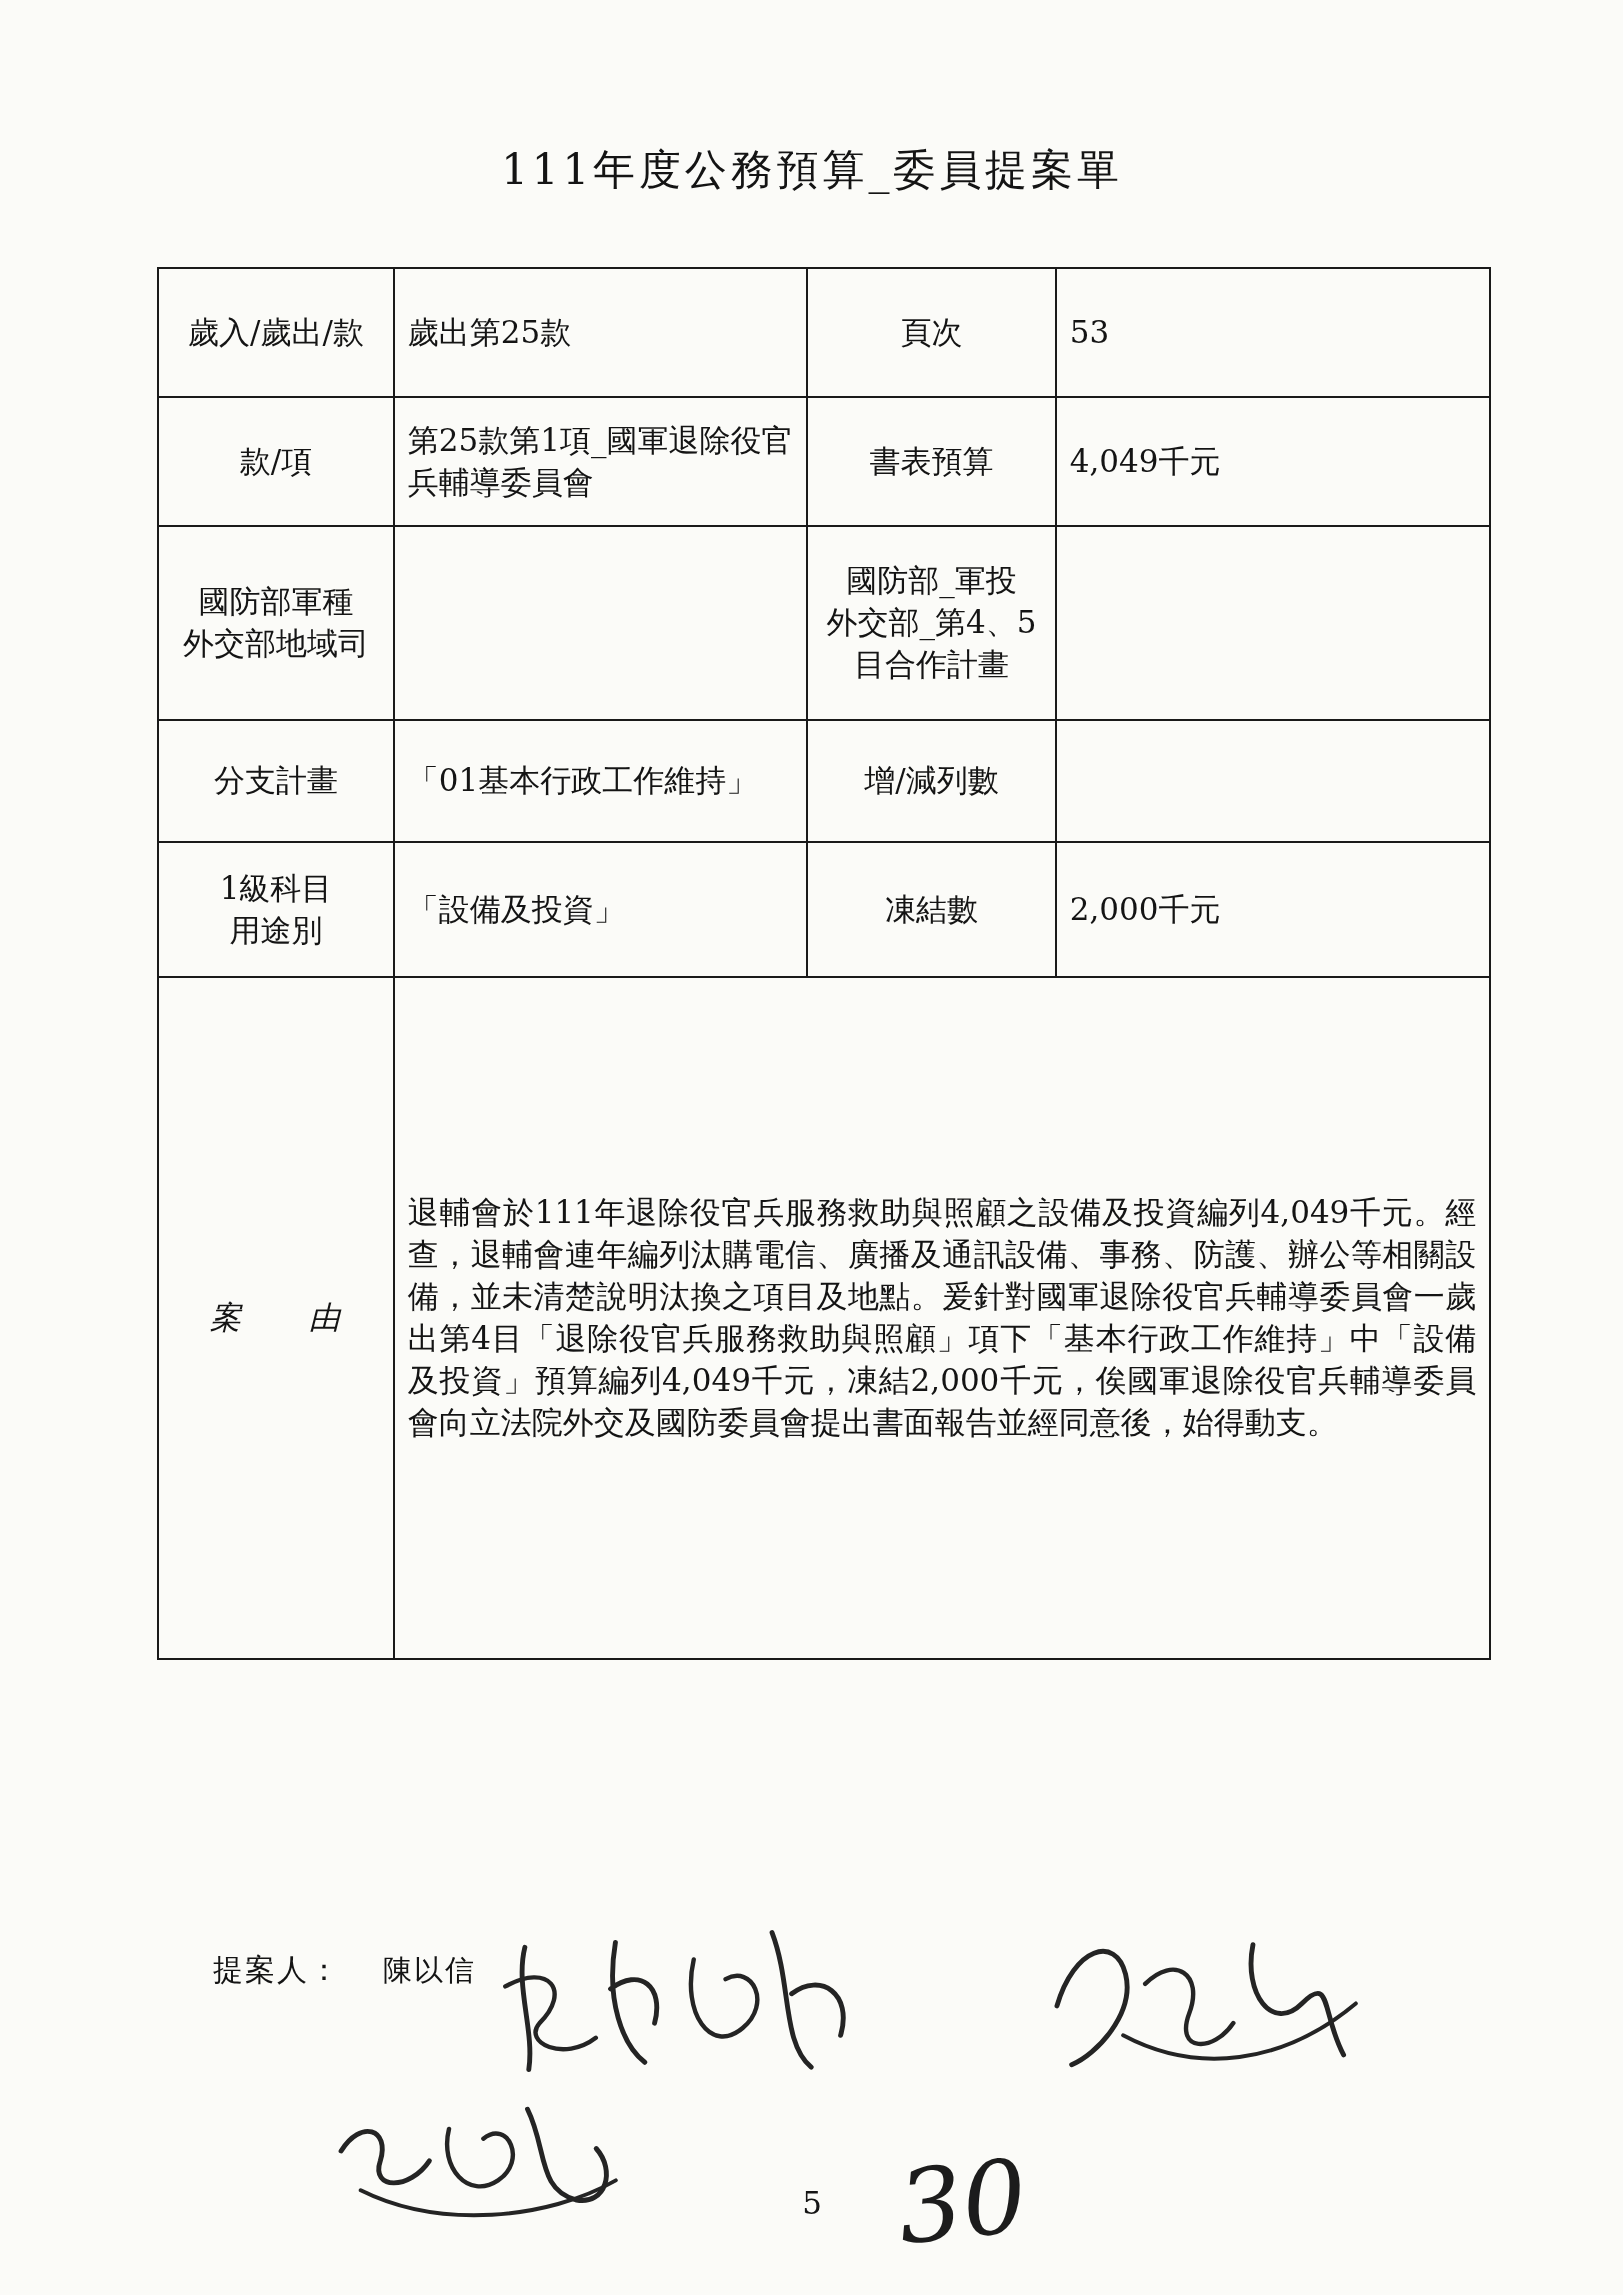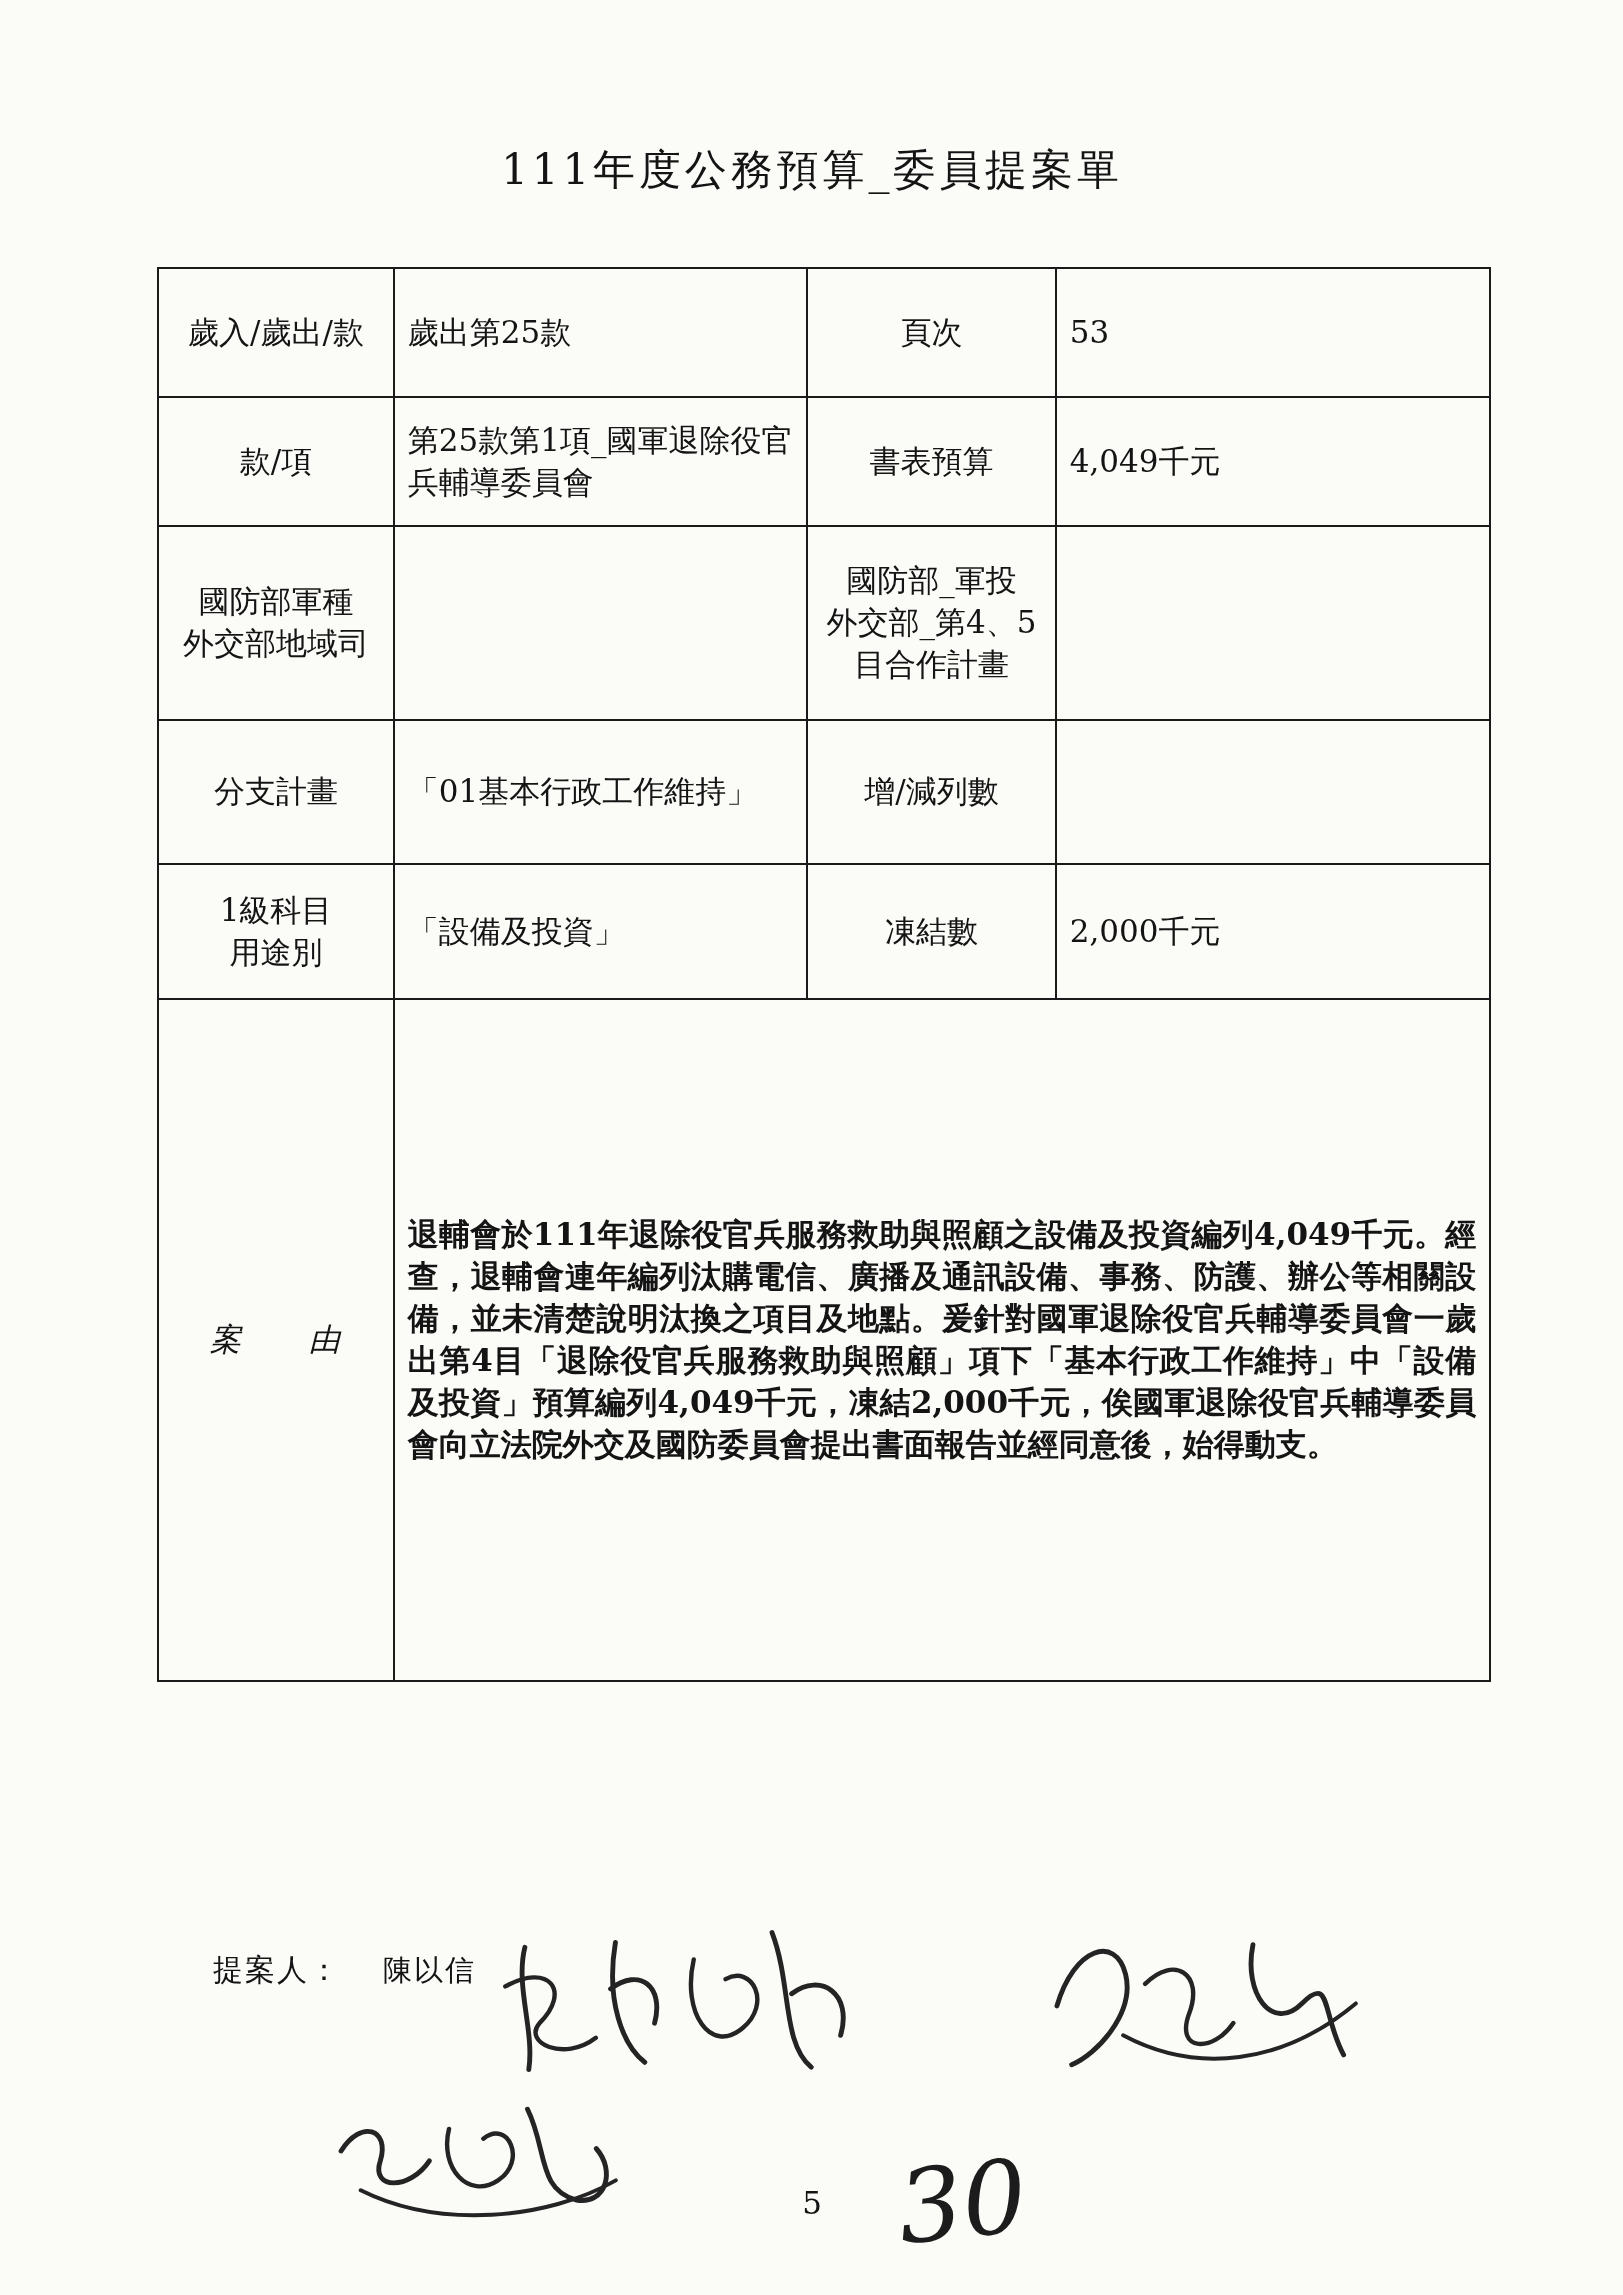--- a/index.html
+++ b/index.html
@@ -38,21 +38,20 @@
   }
   td.lbl { text-align: center; border-radius: 12px; }
   td.val { text-align: left; }
   td.case-lbl { font-size: 32px; letter-spacing: 2px; font-style: italic; }
   td.case-text {
     line-height: 2.72;
     text-align: justify;
     vertical-align: top;
     padding-top: 16.7px;
     padding-right: 14.7px;
-    font-weight: bold;
   }
   .col1 { width: 236px; }
   .col2 { width: 413px; }
   .col3 { width: 249px; }
   .col4 { width: 434px; }
 
   .footer-proposer {
     position: absolute;
     left: 213px; top: 1950px;
     font-size: 30px;
@@ -117,21 +116,21 @@
     </tr>
     <tr style="height:194px">
       <td class="lbl">國防部軍種
 外交部地域司</td>
       <td class="val"></td>
       <td class="lbl">國防部_軍投
 外交部_第4、5
 目合作計畫</td>
       <td class="val"></td>
     </tr>
-    <tr style="height:144px">
+    <tr style="height:122px">
       <td class="lbl">分支計畫</td>
       <td class="val">「01基本行政工作維持」</td>
       <td class="lbl">增/減列數</td>
       <td class="val"></td>
     </tr>
     <tr style="height:135px">
       <td class="lbl">1級科目
 用途別</td>
       <td class="val">「設備及投資」</td>
       <td class="lbl">凍結數</td>

